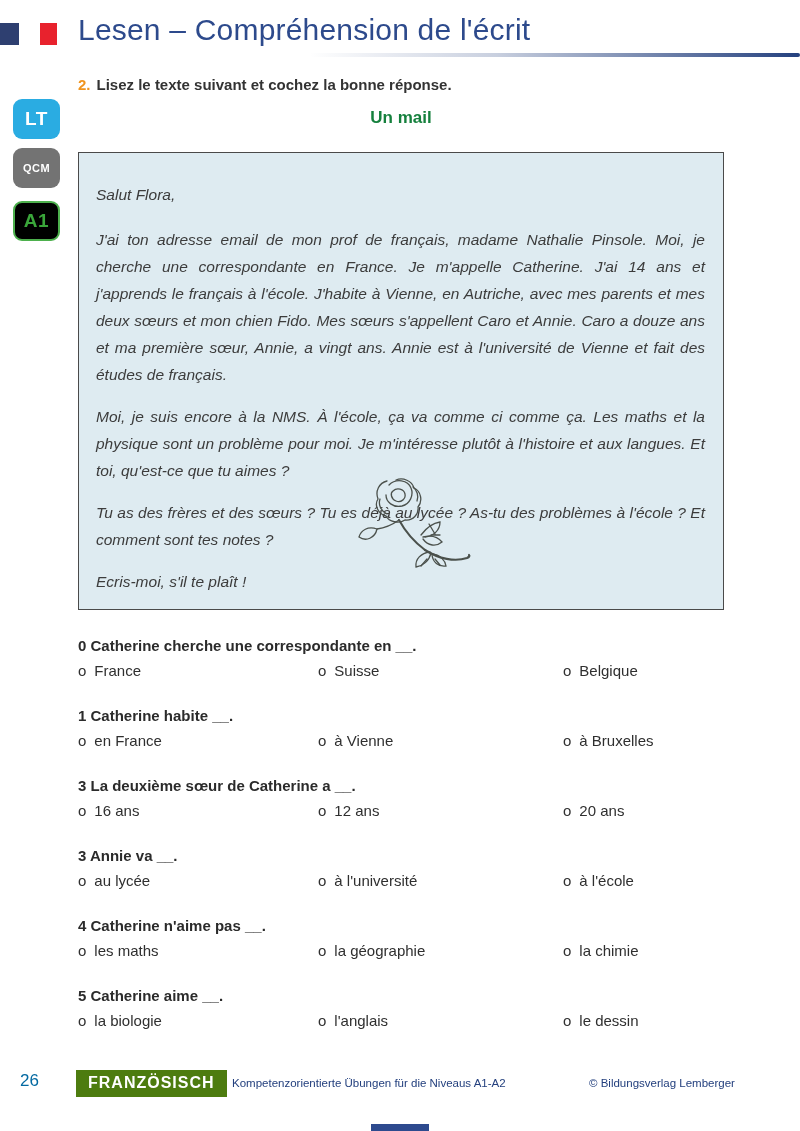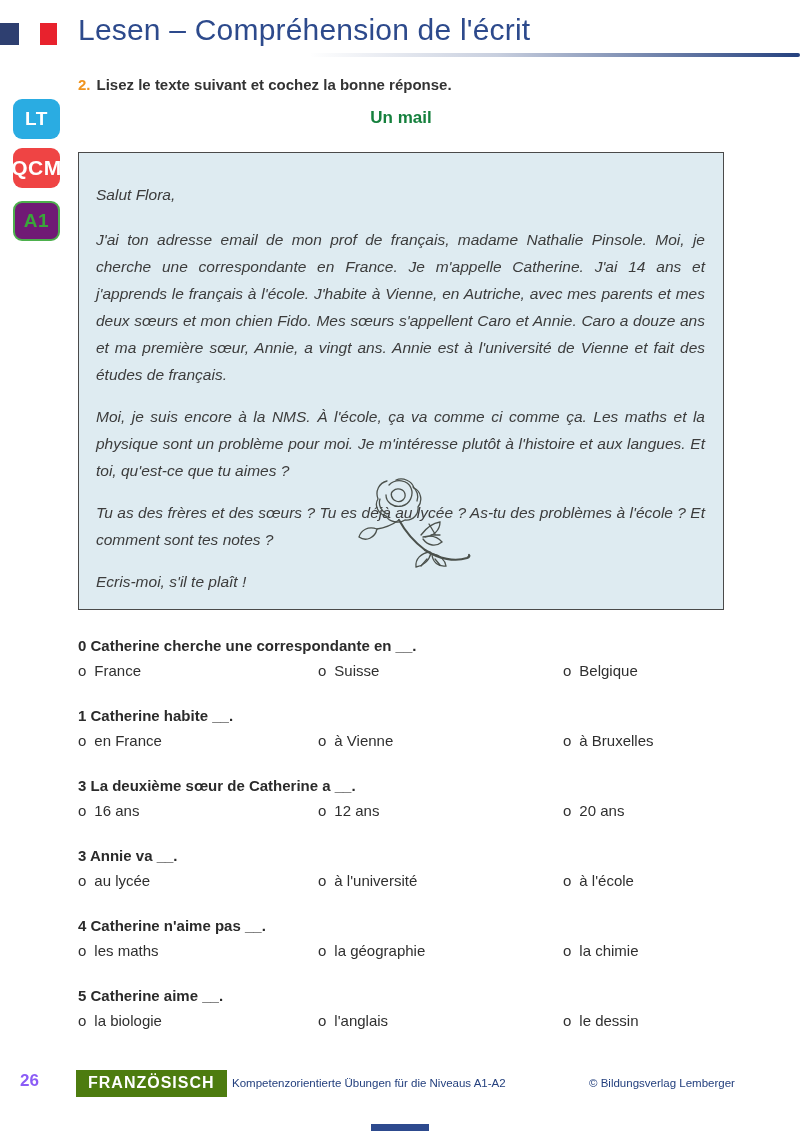--- a/index.html
+++ b/index.html
@@ -31,22 +31,22 @@
   }
 
   
   .badge {
     position: absolute; left: 13px; width: 47px; height: 40px;
     border-radius: 9px;
     display: flex; align-items: center; justify-content: center;
     font-weight: 700; font-size: 19px; letter-spacing: 0.5px; margin-top: 15px;
   }
   .badge-lt  { top: 84px;  background: #2aace2; color: #fff; }
-  .badge-qcm { top: 133px; background: #ef4444; color: #fff; font-size: 21px; }
-  .badge-a1  { top: 186px; background: #701a75; color: #3aa63a; border: 2.5px solid #4db04d; }
+  .badge-qcm { top: 133px; background: #737373; color: #fff; font-size: 11px; }
+  .badge-a1  { top: 186px; background: #000000; color: #3aa63a; border: 2.5px solid #4db04d; }
 
   
   .instruction {
     position: absolute; left: 78px; top: 76px;
     font-size: 15px; font-weight: 700; color: #333;
   }
   .instruction .num { color: #f0941e; margin-right: 6px; }
   .mail-heading {
     position: absolute; left: 78px; top: 108px; width: 646px;
     text-align: center; font-size: 17px; font-weight: 700; color: #15803d;
@@ -80,21 +80,21 @@
   }
   .q-options { display: flex; line-height: 20px; }
   .q-opt { font-size: 15px; color: #2f2f2f; white-space: nowrap; }
   .q-opt .marker { margin-right: 8px; }
   .q-opt.c1 { width: 240px; }
   .q-opt.c2 { width: 245px; }
 
   
   .footer-pagenum {
     position: absolute; left: 20px; top: 1071px;
-    font-size: 17px; font-weight: 700; color: #8b5cf6;
+    font-size: 17px; font-weight: 400; color: #0369a1;
   }
   .footer-subject {
     position: absolute; left: 76px; top: 1070px;
     background: #4d7c0f; color: #ffffff;
     font-size: 16px; font-weight: 700; letter-spacing: 1px;
     padding: 4px 12px 5px;
   }
   .footer-series {
     position: absolute; left: 232px; top: 1077px;
     font-size: 11.5px; color: #24407e;

